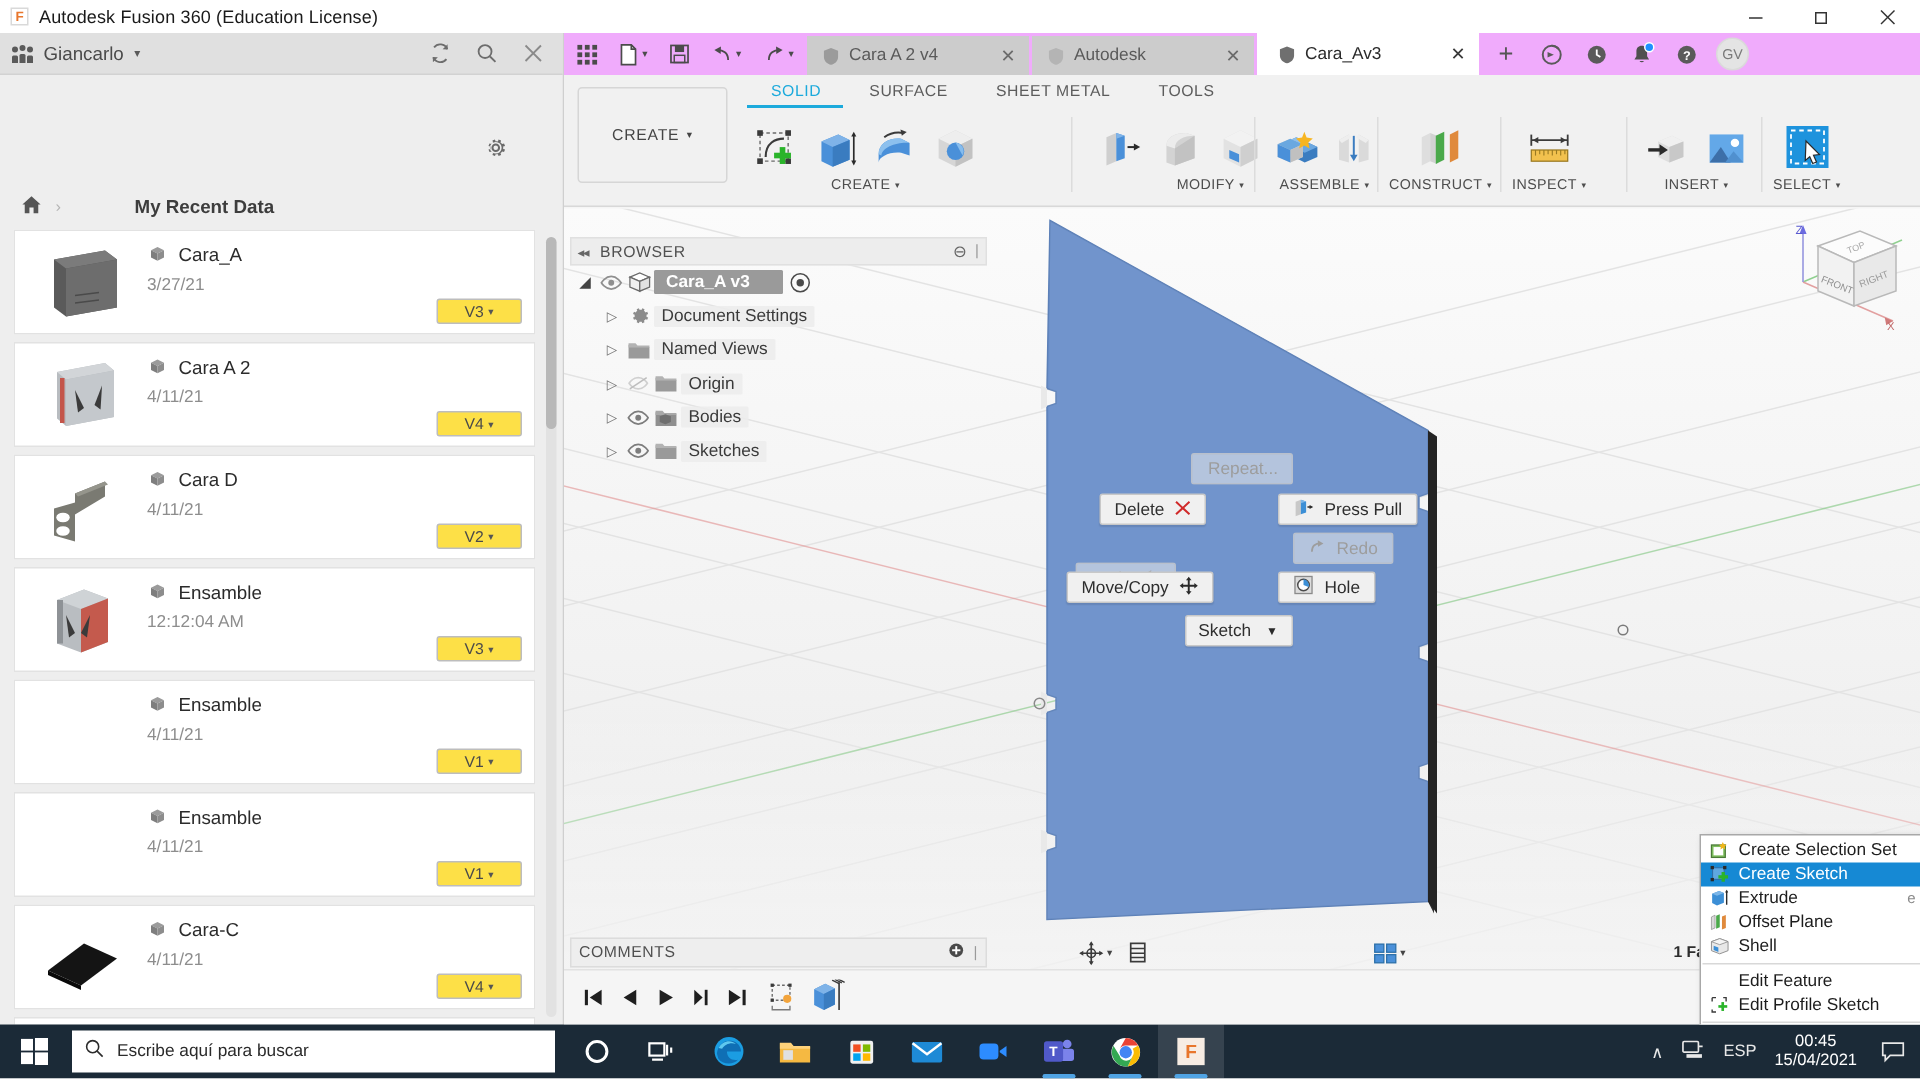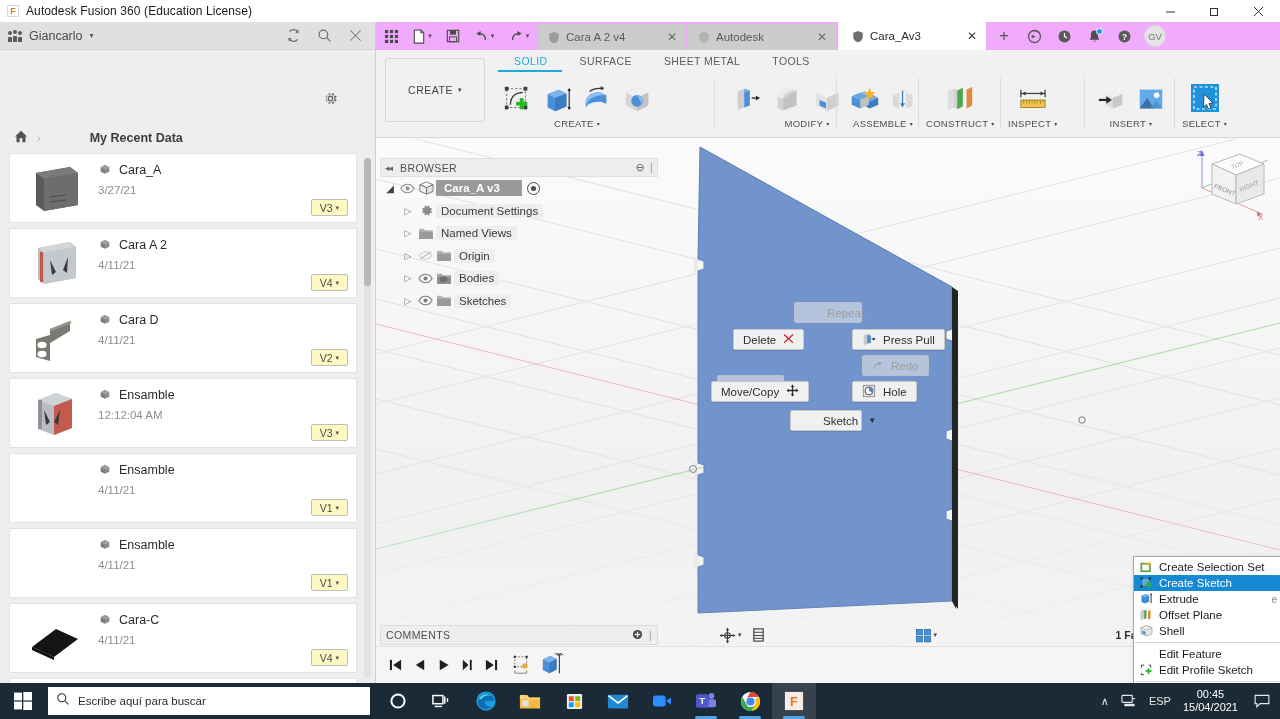--- a/index.html
+++ b/index.html
@@ -84,23 +84,23 @@
   .dp-card .cname {
     position: absolute; left: 88px; top: 9px; display: flex; align-items: flex-start;
     font-size: 12.5px; color: #2b2b2b; font-weight: normal;
   }
   .dp-card .cube-ico { margin-right: 7px; display: inline-flex; }
   .dp-card .cdate {
     position: absolute; left: 88px; top: 30px; font-size: 11.5px; color: #8d8d8d;
   }
   .dp-card .vbadge {
     position: absolute; right: 8px; bottom: 6px; height: 17px; min-width: 32px;
-    border: 1px solid #bdbdbd; border-radius: 2px; background: #fef9c3;
+    border: 1px solid #bdbdbd; border-radius: 2px; background: #fde047;
     display: flex; align-items: center; justify-content: center; gap: 3px;
-    font-size: 10.5px; color: #4a4a4a; padding: 0 8px;
+    font-size: 10.5px; color: #4a4a4a; padding: 0 18px;
   }
   .dp-card .vbadge .vcar { font-size: 7px; color: #555; }
   .dp-scroll {
     position: absolute; right: 4px; top: 108px; width: 7px; height: 520px;
     background: #e2e2e2; border-radius: 4px;
   }
   .dp-scroll .thumbbar {
     position: absolute; top: 0; left: 0; width: 7px; height: 128px;
     background: #b8b8b8; border-radius: 4px;
   }
@@ -235,21 +235,21 @@
   .mm-btn {
     position: absolute; height: 21px; display: flex; align-items: center; gap: 7px;
     background: #f0f0f0; border: 1px solid #c8c8c8; border-radius: 2px;
     font-size: 11.5px; color: #2e2e2e; padding: 0 9px; white-space: nowrap;
     box-shadow: 0 1px 1px rgba(0,0,0,0.10);
   }
   .mm-btn.disabled {
     background: rgba(235,235,235,0.55); border-color: rgba(190,190,190,0.5);
     color: #9d9d9d; box-shadow: none;
   }
-  .mm-btn.center { justify-content: flex-start; padding-left: 32px; }
+  .mm-btn.center { justify-content: flex-end; padding-left: 32px; }
 
   
   .ctxmenu {
     position: absolute; left: 757px; top: 417px; width: 151px;
     background: #ffffff; border: 1px solid #a8a8a8; z-index: 20;
     box-shadow: 2px 2px 5px rgba(0,0,0,0.22); padding: 2px 0;
     font-size: 11.5px; color: #1d1d1d;
   }
   .ctx-item {
     height: 16px; display: flex; align-items: center; padding: 0 6px 0 4px;

